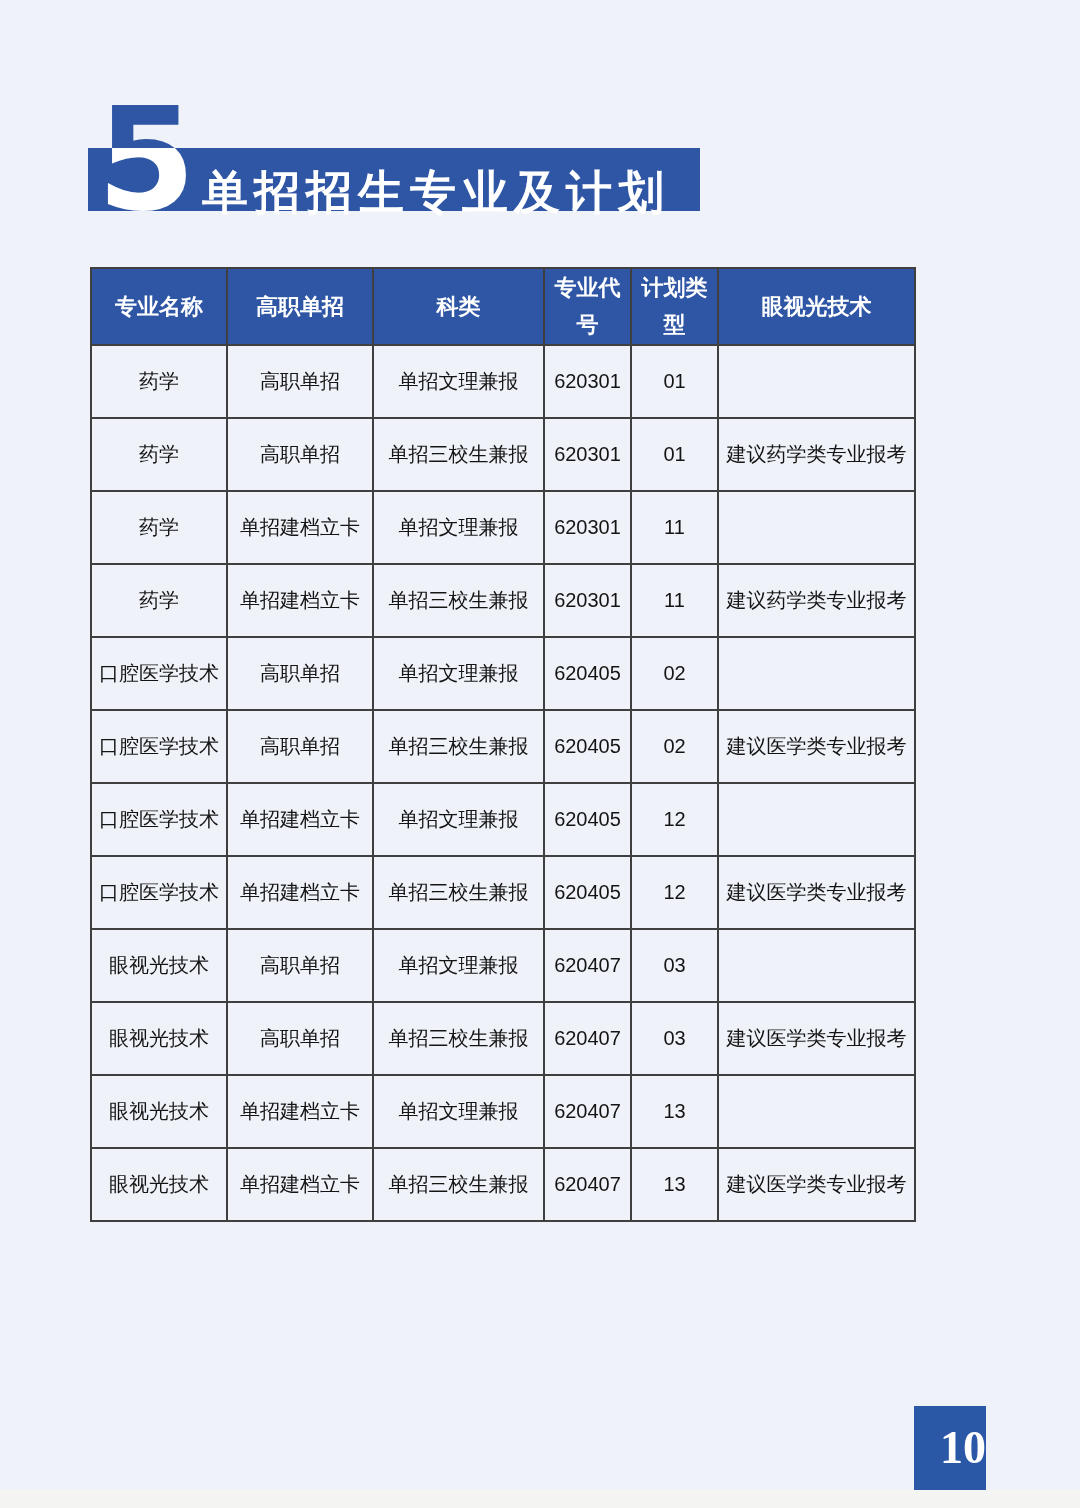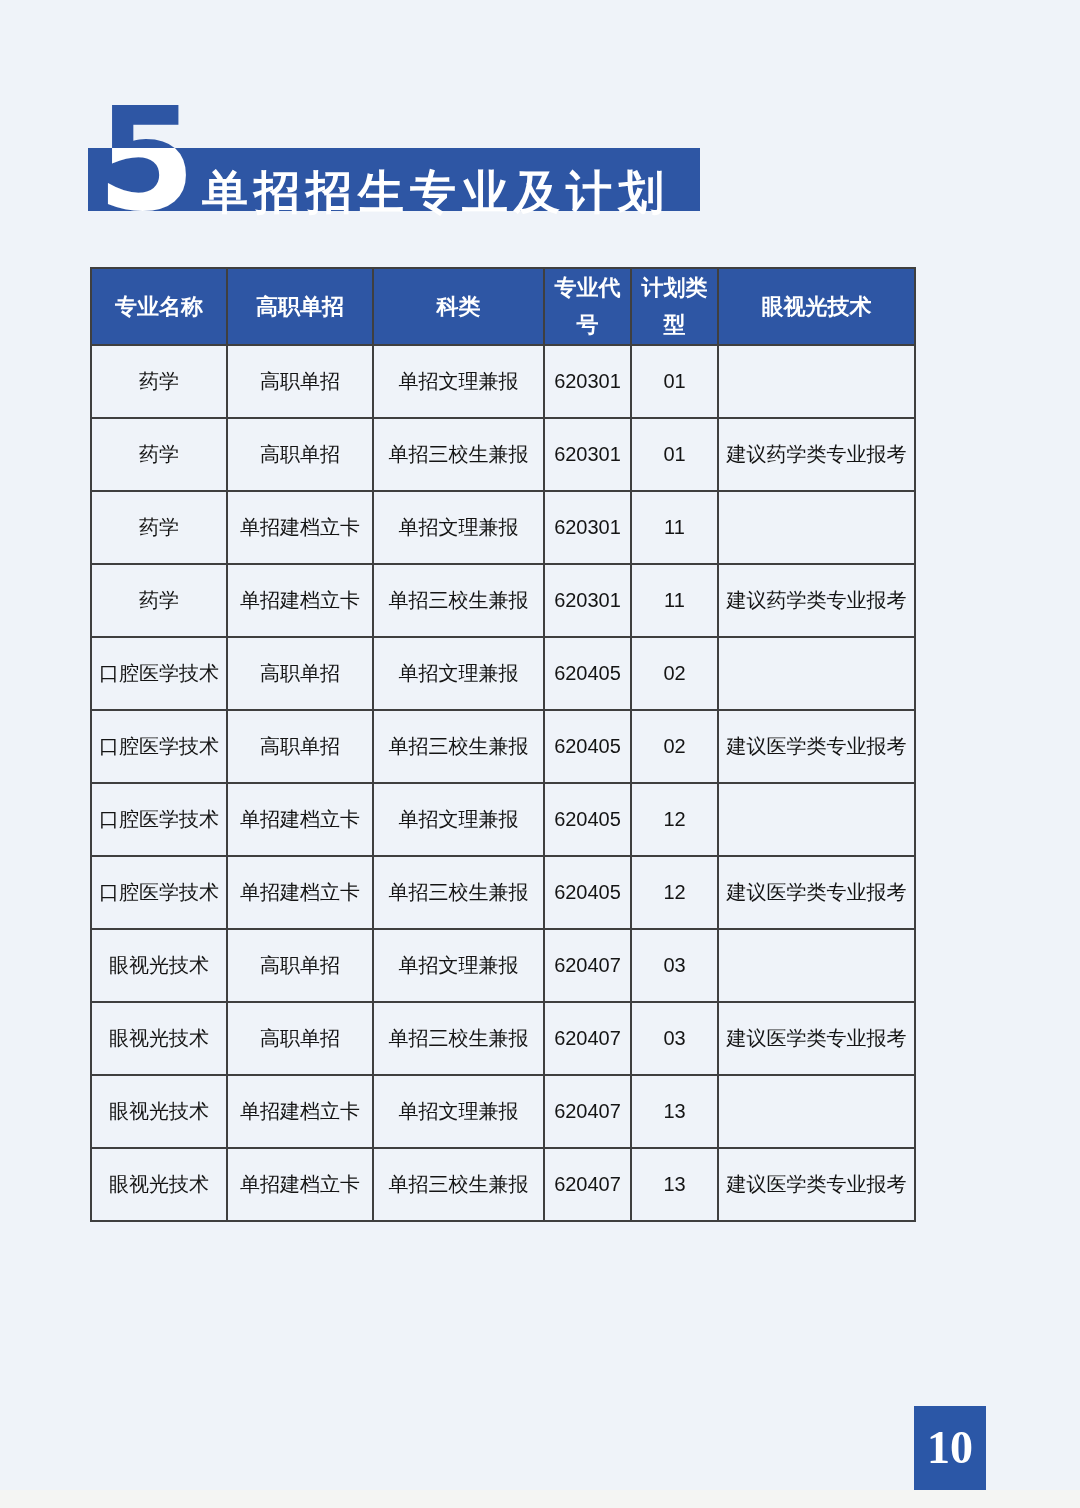--- a/index.html
+++ b/index.html
@@ -101,21 +101,21 @@
   
   .page-badge {
     position: absolute;
     left: 914px;
     top: 1406px;
     width: 72px;
     height: 84px;
     background: #2B57A7;
     display: flex;
     align-items: center;
-    justify-content: center;
+    justify-content: flex-end;
   }
   .page-badge span {
     color: #FFFFFF;
     font-family: "Liberation Serif", serif;
     font-weight: 700;
     font-size: 46px;
     line-height: 1;
   }
 
   

